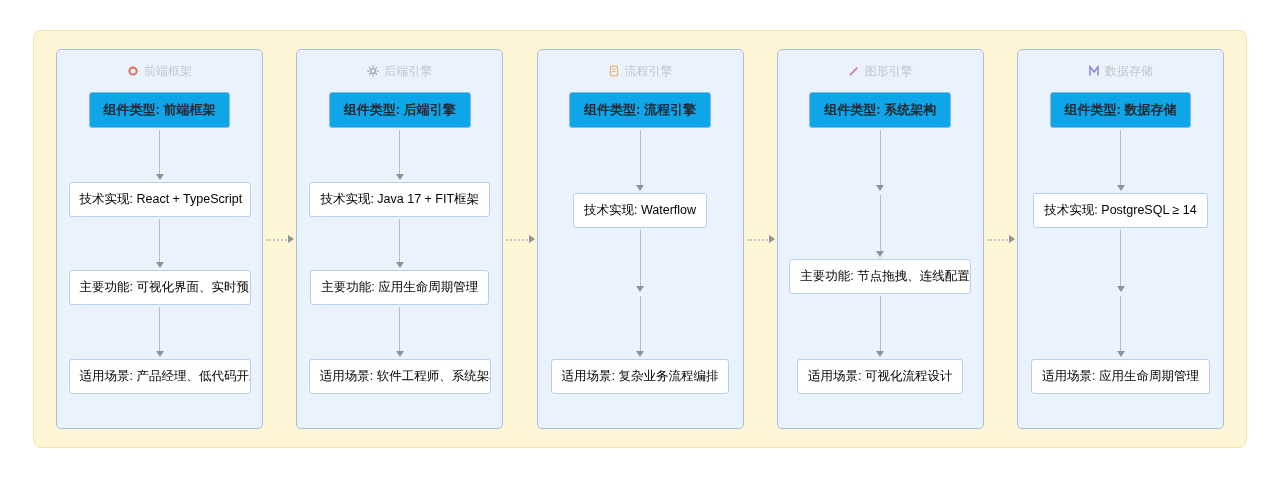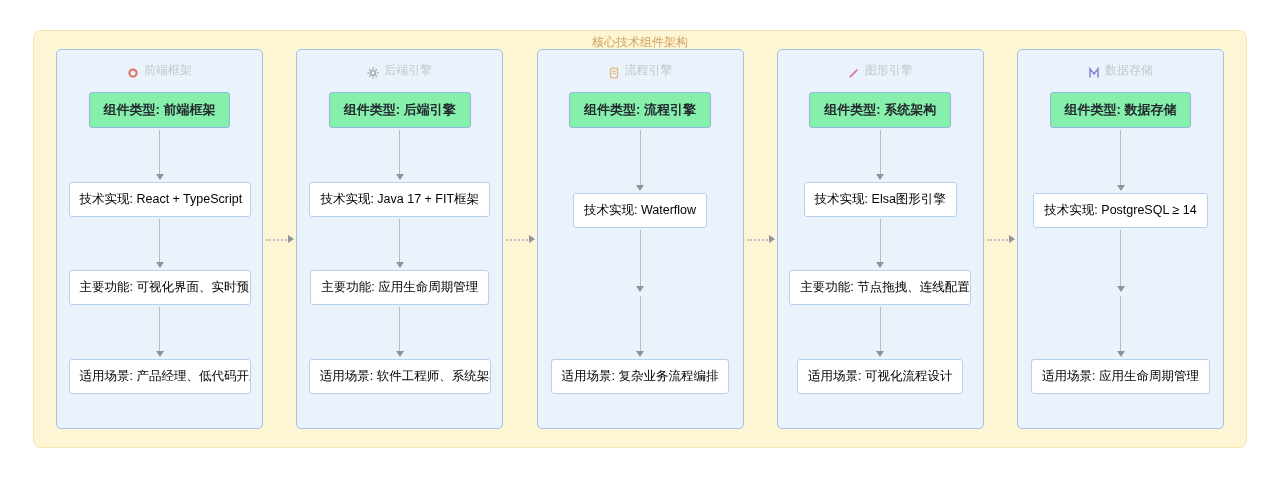--- a/index.html
+++ b/index.html
@@ -47,32 +47,32 @@
     background: #eaf2fb;
     border: 1px solid #a3c2e8;
     border-radius: 5px;
     display: flex;
     flex-direction: column;
     align-items: center;
     padding: 13px 12px 34px 12px;
   }
   .panel-header {
     display: flex;
-    align-items: flex-end;
+    align-items: center;
     gap: 5px;
     font-size: 12px;
     color: #c3c7cd;
     height: 16px;
   }
   .panel-header svg { display: block; }
   .type-box {
     margin-top: 13px;
     box-sizing: border-box;
     max-width: 180px;
-    background: #86efac;
+    background: #0ea5e9;
     border: 1px solid #92b6e2;
     border-radius: 3px;
     padding: 8px 14px;
     font-size: 13px;
     font-weight: bold;
     color: #24292f;
     white-space: nowrap;
     overflow: hidden;
     text-align: center;
   }
@@ -127,21 +127,20 @@
     width: 0; height: 0;
     border-top: 4px solid transparent;
     border-bottom: 4px solid transparent;
     border-left: 6px solid #8f939a;
   }
 </style>
 </head>
 <body>
 
 <div class="frame">
-  <div class="frame-title">核心技术组件架构</div>
   <div class="columns">
 
     <div class="panel">
       <div class="panel-header">
         <span>
           <svg width="12" height="12" viewBox="0 0 12 12">
               <circle cx="6" cy="6" r="3.6" fill="none" stroke="#e26d5a" stroke-width="2"></circle>
             </svg>
         </span>
         <span>前端框架</span>
@@ -252,21 +251,20 @@
               <path d="M1.6 10.6 L2 9.2 L3.2 10.2 Z" fill="#d77fb4"></path>
             </svg>
         </span>
         <span>图形引擎</span>
       </div>
       <div class="type-box">组件类型: 系统架构</div>
       <div class="arrow-v">
           <div class="shaft"></div>
           <div class="head"></div>
         </div>
-      <div class="node-box">技术实现: Elsa图形引擎</div>
       <div class="arrow-v">
           <div class="shaft"></div>
           <div class="head"></div>
         </div>
       <div class="node-box">主要功能: 节点拖拽、连线配置</div>
       <div class="arrow-v">
           <div class="shaft"></div>
           <div class="head"></div>
         </div>
       <div class="node-box">适用场景: 可视化流程设计</div>

